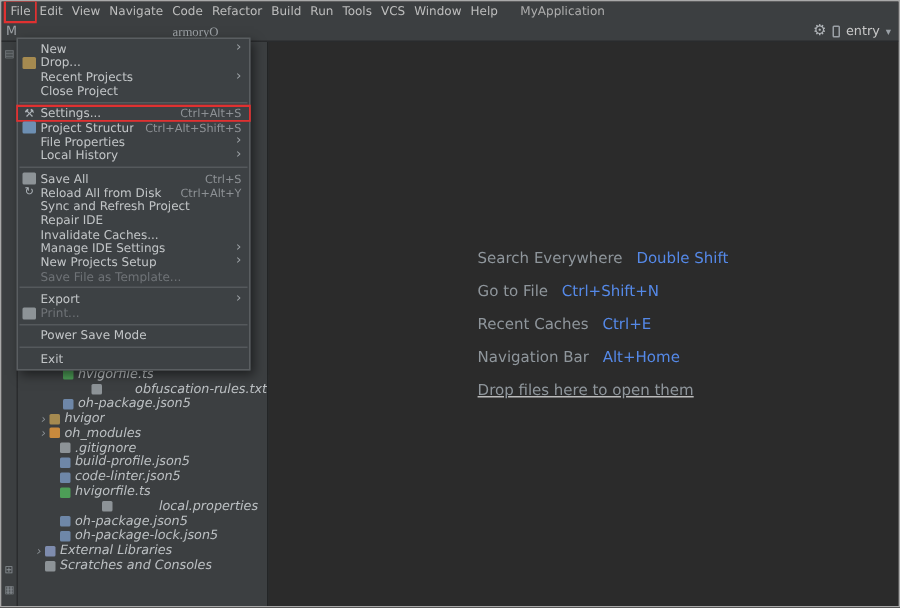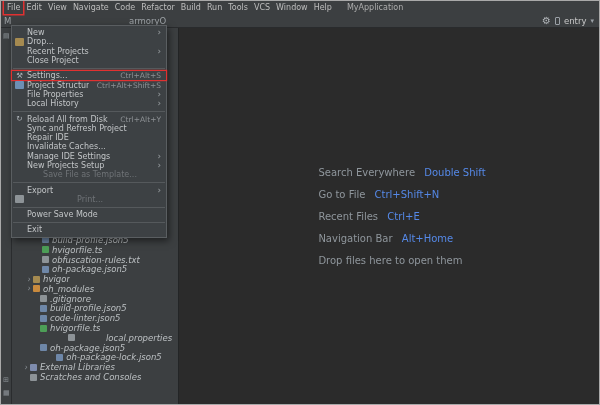--- a/index.html
+++ b/index.html
@@ -14,21 +14,21 @@
   .menubar { position:absolute; left:0; top:0; right:0; height:13px; background:#3c3f41;
     display:flex; align-items:center; font-size:8px; padding-left:3px; z-index:5; }
   .mb-items { display:flex; align-items:center; height:100%; }
   .mb-item { padding:0 3px; line-height:13px; color:#bdbdbd; white-space:nowrap; cursor:default; }
   .mb-item.annotated { box-shadow:0 0 0 1.5px var(--red,#e03131); }
   .mb-title { margin-left:12px; color:#aeaeae; white-space:nowrap;text-align:right; }
   
   .toolbar { position:absolute; left:0; top:13px; right:0; height:14px; background:#3c3f41;
     border-bottom:1px solid #292b2d; font-size:8.5px; display:flex; align-items:center; z-index:4; }
   .tb-left { padding-left:3px; color:#9da2a6; }
-  .tb-fragment { position:absolute; left:128px; top:2px; color:#9da2a6; line-height:10px; }
+  .tb-fragment { position:absolute; left:114px; top:2px; color:#9da2a6; line-height:10px;font-family:Liberation Serif, serif; }
   .tb-right { margin-left:auto; display:flex; align-items:center; gap:4px; padding-right:5px; }
   .gear { color:#b0b4b8; font-size:10px; line-height:10px; cursor:default; }
   .device { width:5px; height:8px; border:1px solid #9aa0a6; border-radius:1px; display:inline-block; }
   .run-target { color:#c8c8c8;text-align:right; }
   .caret { color:#9aa0a6; font-size:7px; }
   
   .stripe { position:absolute; left:0; top:27px; bottom:0; width:11px; background:#3c3f41;
     border-right:1px solid #2a2c2e; z-index:2; }
   .s-icon { position:absolute; left:2px; font-size:7px; line-height:8px; color:#8a9095; cursor:default; }
   
@@ -47,29 +47,29 @@
   .icon-properties-file { background:#8d9397; }
   .icon-folder { background:#a58a50; }
   .icon-modules-folder { background:#c98a3d; }
   .icon-library { background:#7e8cae; }
   .icon-scratches { background:#8d9397; }
   
   .main { position:absolute; left:179px; top:27px; right:0; bottom:0; background:#2b2b2b;
     display:flex; align-items:center; justify-content:center; }
   .hints { font-size:10px; margin-left:25px; }
   .hint-row { margin-bottom:11px; white-space:nowrap; }
-  .hint-row:last-child { margin-bottom:0; }
+  .hint-row:last-child { margin-bottom:0;text-decoration:underline; }
   .hint-label { color:#8f969c; }
   .hint-key { color:var(--blue,#5589e8); margin-left:6px; }
   
   .popup { position:absolute; left:10px; top:24px; width:156px; background:#3d4144;
     border:1px solid #5a5e61; box-shadow:2px 3px 7px rgba(0,0,0,.5); padding:2px 0; z-index:10; }
   .menu-row { display:flex; align-items:center; height:9.3px; padding:0 5px 0 3px;
     font-size:8px; color:#c2c5c7; white-space:nowrap; cursor:default; }
-  .menu-row.disabled, .menu-row.disabled .mi-right { color:#6f7377;text-align:center; }
+  .menu-row.disabled, .menu-row.disabled .mi-right { color:#6f7377; }
   .menu-row.annotated { box-shadow:0 0 0 1.2px var(--red,#e03131); }
   .mi-icon { width:9px; height:8px; flex:none; margin-right:3px; font-size:7.5px; line-height:8px;
     color:#aeb4b9; text-align:center; border-radius:1px; }
   .mi-icon.icon-structure { background:#6d8fb3; }
   .mi-icon.icon-save { background:#8d9397; }
   .mi-icon.icon-print { background:#8d9397; }
   .mi-icon.icon-folder { background:#a58a50; }
   .mi-label { flex:1; overflow:hidden; }
   .mi-right { color:#8d9195; font-size:7.5px; margin-left:8px; }
   .mi-right.arrow { color:#9da2a6; font-size:9px; line-height:9px; }
@@ -120,21 +120,21 @@
         <div class="tree-row" style="padding-left: 22px;">
     <span class="tree-chevron"></span>
     <span class="tree-icon icon-json-file"></span>
     <span class="tree-label">build-profile.json5</span>
   </div>
         <div class="tree-row" style="padding-left: 22px;">
     <span class="tree-chevron"></span>
     <span class="tree-icon icon-ts-file"></span>
     <span class="tree-label">hvigorfile.ts</span>
   </div>
-        <div class="tree-row" style="padding-left: 22px;">
+        <div class="tree-row" style="padding-left: 22px; justify-content: space-between;">
     <span class="tree-chevron"></span>
     <span class="tree-icon icon-txt-file"></span>
     <span class="tree-label">obfuscation-rules.txt</span>
   </div>
         <div class="tree-row" style="padding-left: 22px;">
     <span class="tree-chevron"></span>
     <span class="tree-icon icon-json-file"></span>
     <span class="tree-label">oh-package.json5</span>
   </div>
         <div class="tree-row" style="padding-left: 13px;">
@@ -170,21 +170,21 @@
         <div class="tree-row" style="padding-left: 20px; gap: 28px;">
     <span class="tree-chevron"></span>
     <span class="tree-icon icon-properties-file"></span>
     <span class="tree-label">local.properties</span>
   </div>
         <div class="tree-row" style="padding-left: 20px;">
     <span class="tree-chevron"></span>
     <span class="tree-icon icon-json-file"></span>
     <span class="tree-label">oh-package.json5</span>
   </div>
-        <div class="tree-row" style="padding-left: 20px; justify-content: center;">
+        <div class="tree-row" style="padding-left: 20px;">
     <span class="tree-chevron"></span>
     <span class="tree-icon icon-json-file"></span>
     <span class="tree-label">oh-package-lock.json5</span>
   </div>
         <div class="tree-row" style="padding-left: 10px;">
     <span class="tree-chevron">›</span>
     <span class="tree-icon icon-library"></span>
     <span class="tree-label">External Libraries</span>
   </div>
         <div class="tree-row" style="padding-left: 10px;">
@@ -199,21 +199,21 @@
     <div class="hints">
         <div class="hint-row">
     <span class="hint-label">Search Everywhere</span>
     <span class="hint-key">Double Shift</span>
   </div>
         <div class="hint-row">
     <span class="hint-label">Go to File</span>
     <span class="hint-key">Ctrl+Shift+N</span>
   </div>
         <div class="hint-row">
-    <span class="hint-label">Recent Files</span>
+    <span class="hint-label">Recent Caches</span>
     <span class="hint-key">Ctrl+E</span>
   </div>
         <div class="hint-row">
     <span class="hint-label">Navigation Bar</span>
     <span class="hint-key">Alt+Home</span>
   </div>
         <div class="hint-row">
     <span class="hint-label">Drop files here to open them</span>
     <span class="hint-key"></span>
   </div>
@@ -257,20 +257,25 @@
     <span class="mi-label">File Properties</span>
     <span class="mi-right arrow">›</span>
   </div>
       <div class="menu-row">
     <span class="mi-icon"></span>
     <span class="mi-label">Local History</span>
     <span class="mi-right arrow">›</span>
   </div>
       <div class="menu-sep"></div>
       <div class="menu-row">
+    <span class="mi-icon icon-save"></span>
+    <span class="mi-label">Save All</span>
+    <span class="mi-right">Ctrl+S</span>
+  </div>
+      <div class="menu-row">
     <span class="mi-icon icon-refresh">↻</span>
     <span class="mi-label">Reload All from Disk</span>
     <span class="mi-right">Ctrl+Alt+Y</span>
   </div>
       <div class="menu-row">
     <span class="mi-icon"></span>
     <span class="mi-label">Sync and Refresh Project</span>
     <span class="mi-right"></span>
   </div>
       <div class="menu-row">

